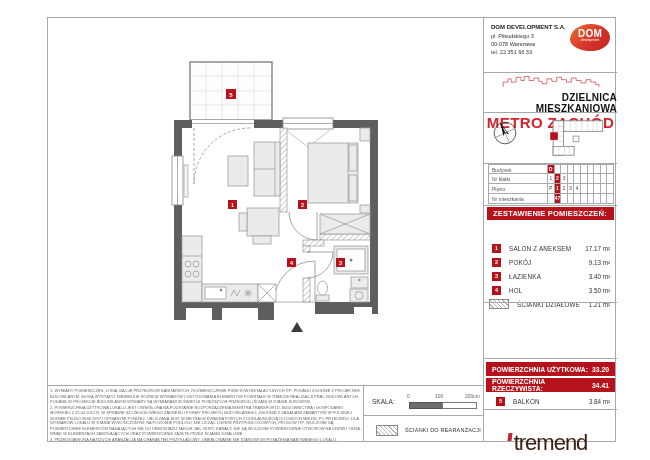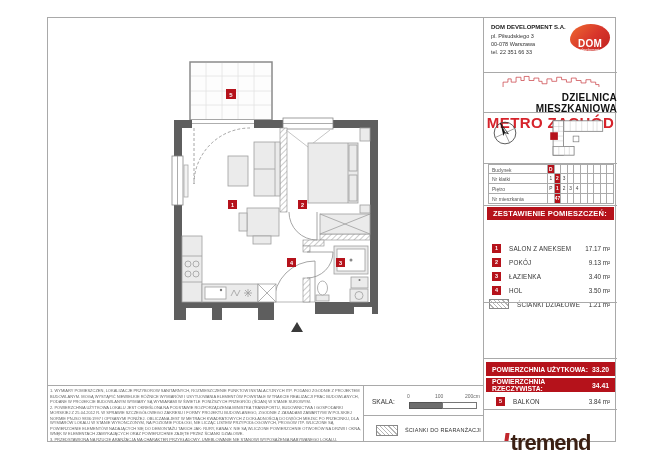--- a/index.html
+++ b/index.html
@@ -8,42 +8,42 @@
   .abs{position:absolute;}
   .frame{position:absolute;left:47px;top:17px;width:569px;height:425px;border:1px solid #a9a9a9;box-sizing:border-box;}
   .hline{position:absolute;height:1px;background:#a9a9a9;}
   .vline{position:absolute;width:1px;background:#a9a9a9;}
   
   .rpanel{position:absolute;left:483px;top:17px;width:134px;height:425px;border-left:1px solid #a9a9a9;box-sizing:border-box;}
   .company{position:absolute;left:0;top:0;width:100%;height:55px;}
   .company .nm{position:absolute;left:7px;top:7px;font-size:6px;font-weight:bold;color:#222;}
   .company .ln{position:absolute;left:7px;font-size:5.5px;color:#333;}
   .domlogo{position:absolute;right:7px;top:7px;width:40px;height:27px;background:linear-gradient(135deg,#ef6b30 0%,#d7352b 55%,#c0221f 100%);border-radius:52% 48% 46% 54%/58% 50% 50% 42%;color:#fff;text-align:center;}
-  .domlogo .d1{font-size:10px;font-weight:bold;letter-spacing:.3px;margin-top:14px;}
+  .domlogo .d1{font-size:10px;font-weight:bold;letter-spacing:.3px;margin-top:4px;}
   .domlogo .d2{font-size:3.2px;margin-top:-1px;}
   .brand{position:absolute;left:0;top:55px;width:100%;height:40px;text-align:center;}
   .brand .district{font-size:10px;font-weight:bold;color:#111;letter-spacing:.2px;margin-top:1px;text-align:right;}
   .brand .project{font-size:15px;font-weight:800;color:#d6232b;letter-spacing:.4px;margin-top:0px;}
   .cblock{position:absolute;left:0;top:95px;width:100%;height:51px;}
   .utable{position:absolute;left:4px;top:147px;width:126px;}
   .utrow{display:flex;height:10px;}
   .utlabel{width:60px;box-sizing:border-box;border:0.5px solid #aaa;border-top:none;font-size:5px;color:#555;padding:2px 0 0 3px;}
   .utrow:first-child .utlabel,.utrow:first-child .utcell{border-top:0.5px solid #aaa;}
   .utcell{width:6.6px;box-sizing:border-box;border:0.5px solid #aaa;border-left:none;border-top:none;font-size:4.8px;color:#444;text-align:center;padding-top:2px;}
   .utcell.sel{background:#b5121b;color:#fff;font-weight:bold;}
   .rooms{position:absolute;left:0;top:188px;width:100%;}
   .rhead{margin:2px 3px 21px 3px;height:13px;background:#b5121b;color:#fff;font-size:7.5px;font-weight:bold;line-height:13px;padding-left:6px;letter-spacing:.2px;}
   .rrow{display:flex;align-items:center;height:14px;margin:0 4px;}
   .numbox{width:9px;height:9px;background:#b5121b;color:#fff;font-size:5.5px;font-weight:bold;text-align:center;line-height:9px;margin-left:4px;flex:none;}
   .rname{font-size:6.3px;color:#333;margin-left:8px;letter-spacing:.2px;}
   .rarea{font-size:6.3px;color:#333;margin-left:auto;margin-right:3px;}
   .swatch{width:18px;height:8px;border:0.5px solid #888;background:repeating-linear-gradient(45deg,#fff 0 2px,#b5b5b5 2px 3px);margin-left:1px;flex:none;}
   .areas-bar{position:absolute;left:2px;right:2px;height:14px;background:#b5121b;color:#fff;font-weight:bold;font-size:6.8px;display:flex;align-items:center;justify-content:space-between;padding:0 6px;box-sizing:border-box;}
   .tremend{position:absolute;left:0;top:409px;width:100%;height:33px;display:flex;align-items:center;justify-content:center;}
-  .tremend .txt{position:relative;font-size:22px;font-weight:700;color:#3b2013;letter-spacing:-1px;}
+  .tremend .txt{position:relative;font-size:22px;font-weight:400;color:#3b2013;letter-spacing:-1px;}
   .tremend .mark{position:absolute;left:-6px;top:3px;width:4px;height:8px;background:#c1272d;transform:skewX(-8deg);}
   
   .notes{position:absolute;left:50px;top:389px;width:312px;height:52px;overflow:hidden;}
   .notes-inner{width:468px;transform:scale(0.6667);transform-origin:0 0;font-size:6px;line-height:1.32;color:#666;}
   .note{margin-bottom:1px;}
   .skalabox{position:absolute;left:363px;top:385px;width:120px;height:30px;box-sizing:border-box;}
   .skala-label{position:absolute;left:9px;top:13px;font-size:6.5px;color:#333;}
   .bar-dark{position:absolute;left:46px;top:17px;width:33px;height:5px;background:#6e6e6e;border:0.5px solid #555;}
   .bar-light{position:absolute;left:79px;top:17px;width:33px;height:5px;background:#fff;border:0.5px solid #777;}
   .tick{position:absolute;top:8px;font-size:5px;color:#666;}

